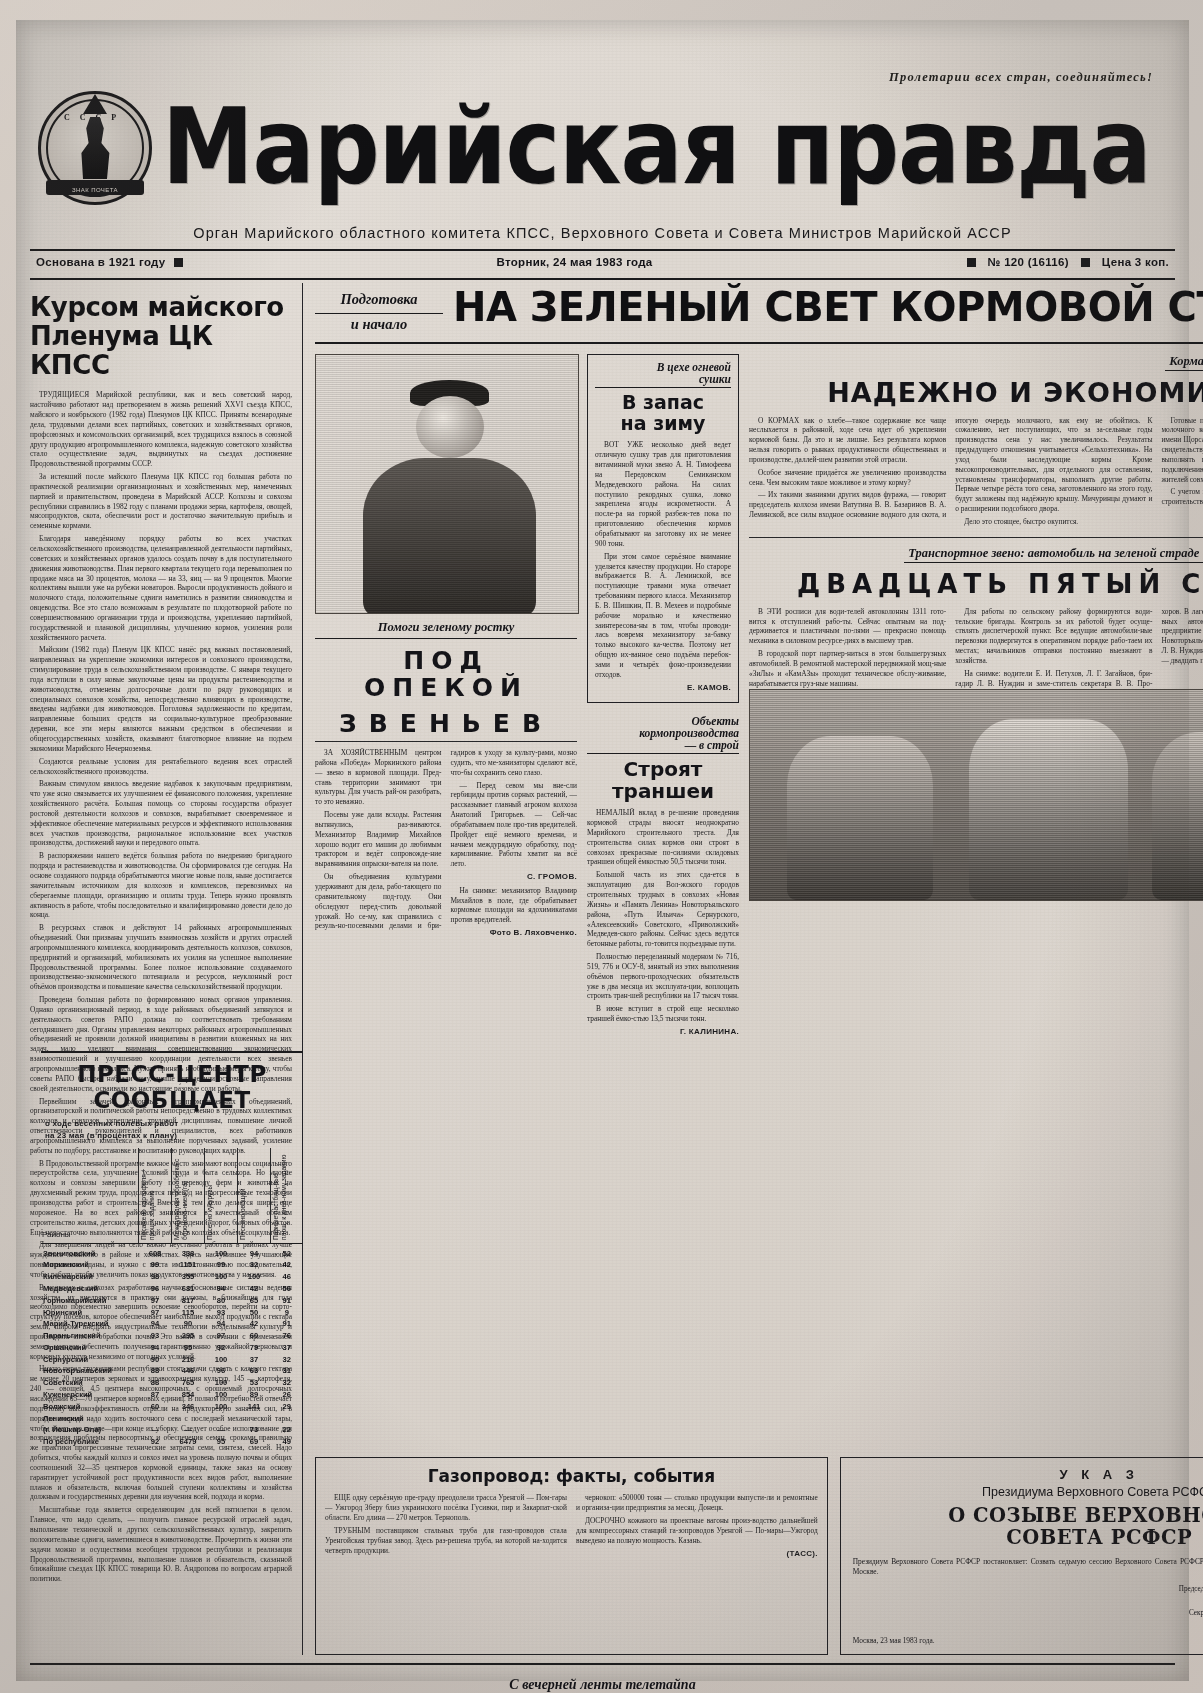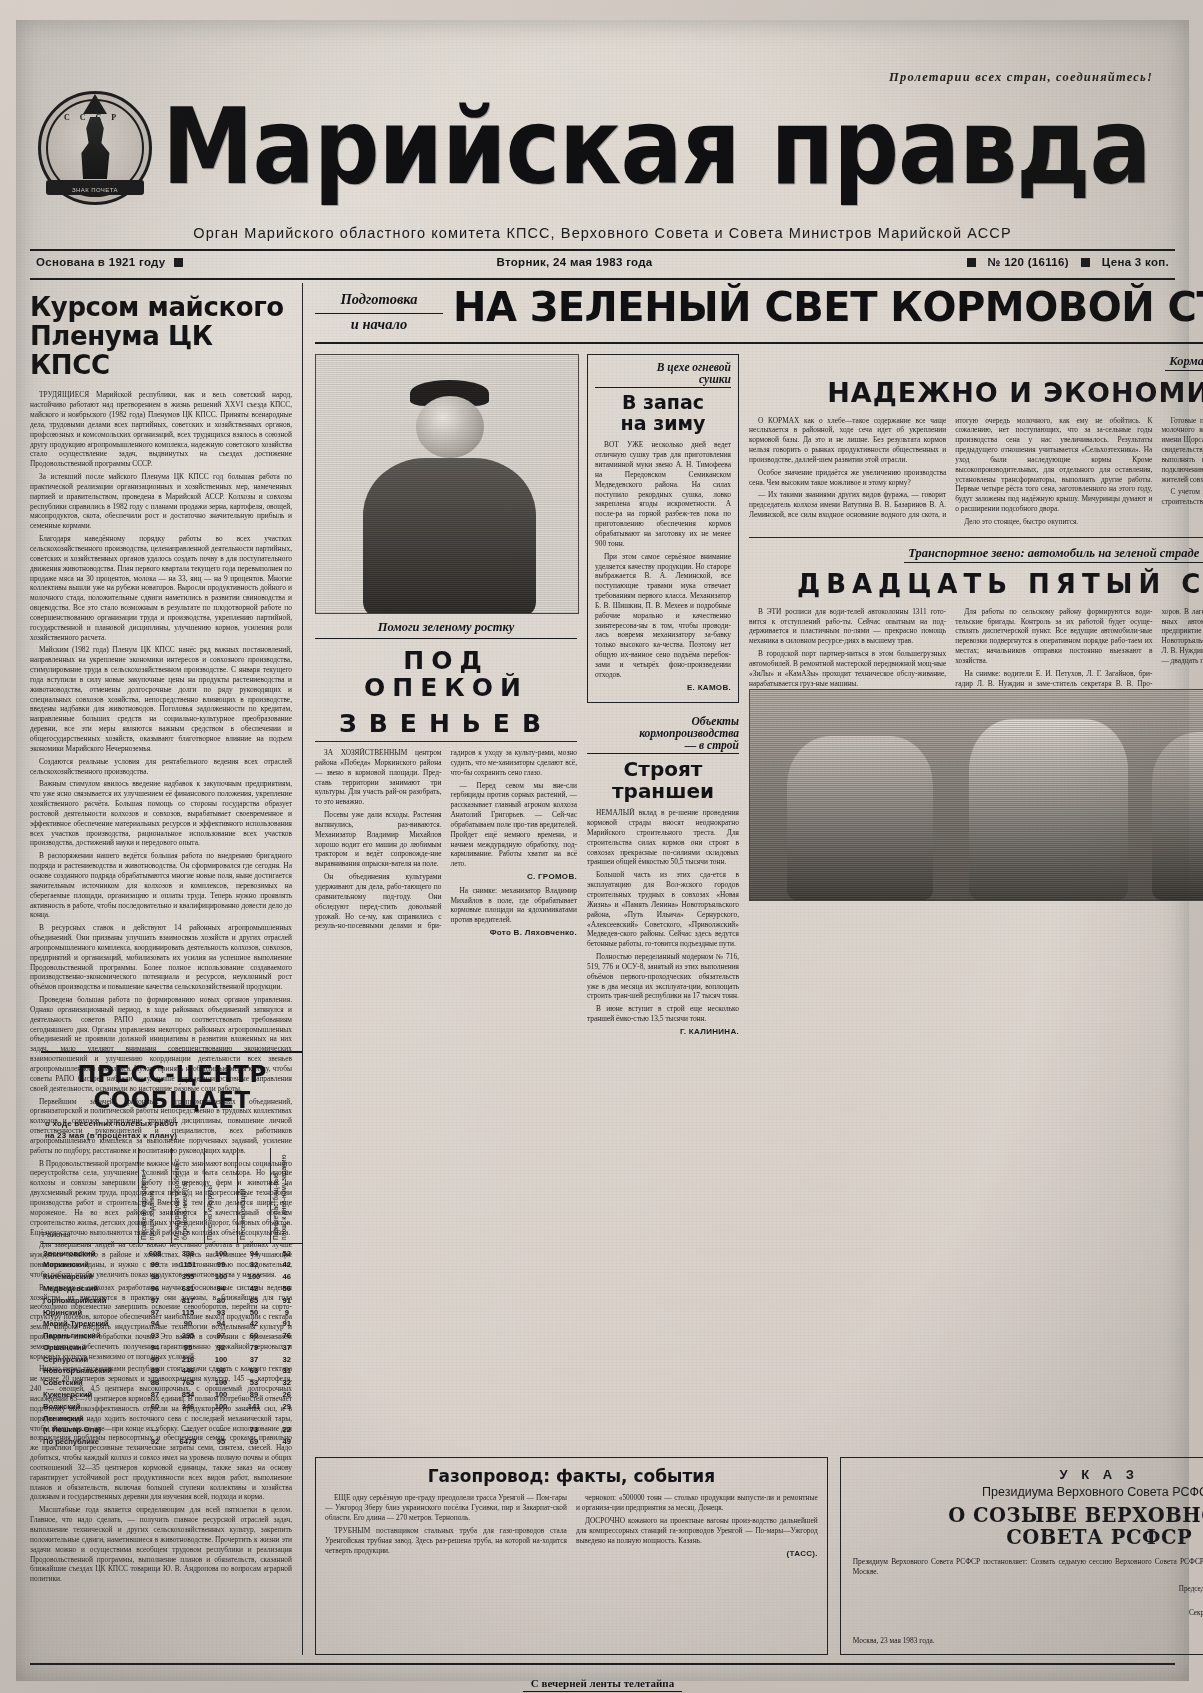--- a/index.html
+++ b/index.html
@@ -139,21 +139,21 @@
   .boxA{flex:1;border:1.3px solid #222226;padding:7px 9px;}
   .gashead{font-family:"DejaVu Sans",sans-serif;font-weight:bold;font-size:17px;text-align:center;margin:1px 0 7px;}
   .ukaz{flex:1;border:1.3px solid #222226;padding:9px 12px;text-align:center;}
   .ukaz .u1{font-family:"Liberation Sans",sans-serif;font-size:13px;letter-spacing:5px;font-weight:bold;}
   .ukaz .u2{font-family:"Liberation Sans",sans-serif;font-size:12.5px;margin-top:3px;}
   .ukaz .u3{font-family:"DejaVu Serif",serif;font-weight:bold;font-size:19.5px;line-height:1.12;margin-top:6px;letter-spacing:.5px;}
   .ukaz .ubody{text-align:justify;font-size:7.4px;line-height:1.35;margin-top:8px;}
   .ukaz .sigblock{text-align:right;font-size:7.2px;line-height:1.4;margin-top:7px;}
   .ukaz .place{text-align:left;font-size:7.4px;margin-top:8px;}
 
-  .teletype{font-weight:bold;font-size:11px;text-align:center;
+  .teletype{font-style:italic;font-weight:bold;font-size:14px;text-align:center;
      margin:12px 0 16px;}
   .teletype span{border-bottom:1.5px solid #1d1d1f;padding:0 8px 2px;}
 
   .photo2{width:100%;height:210px;border:1px solid #4a4540;position:relative;overflow:hidden;
     background:linear-gradient(#b6afa8,#55504b);}
   .photo2:after{content:"";position:absolute;inset:0;
      background:repeating-linear-gradient(0deg, rgba(0,0,0,.18) 0 1px, rgba(255,255,255,.06) 1px 2px);}
   .p2a{position:absolute;left:6%;top:22%;width:24%;height:78%;background:linear-gradient(#cfc8c1,#3f3b37);border-radius:30% 30% 6% 6%;}
   .p2b{position:absolute;left:36%;top:14%;width:26%;height:86%;background:linear-gradient(#e0dad3,#46423e);border-radius:28% 28% 6% 6%;}
   .p2c{position:absolute;left:66%;top:20%;width:26%;height:80%;background:linear-gradient(#c8c1ba,#3a3733);border-radius:30% 30% 6% 6%;}

